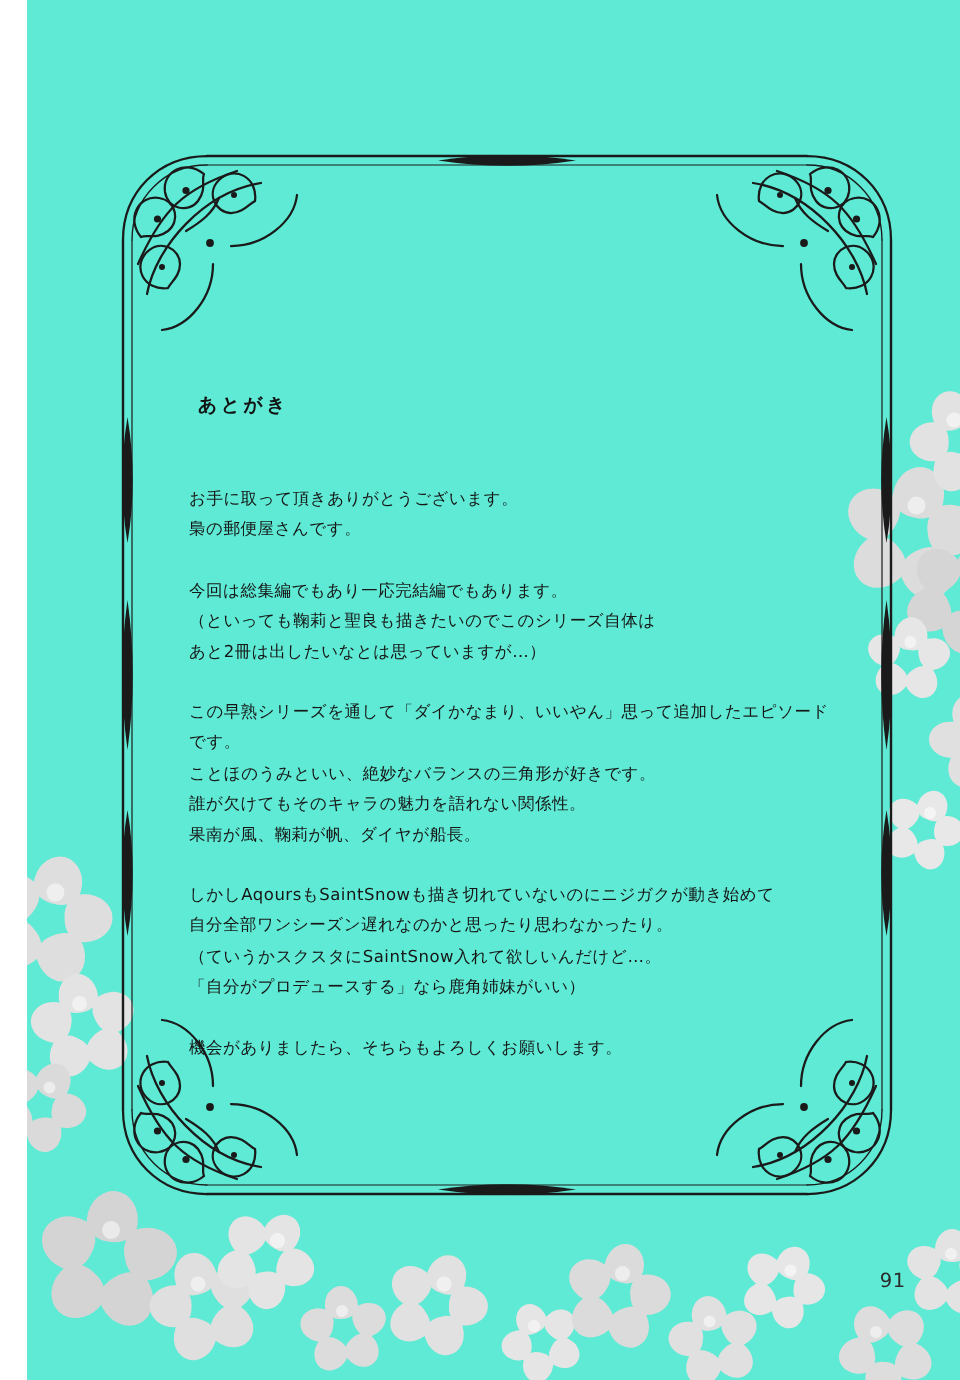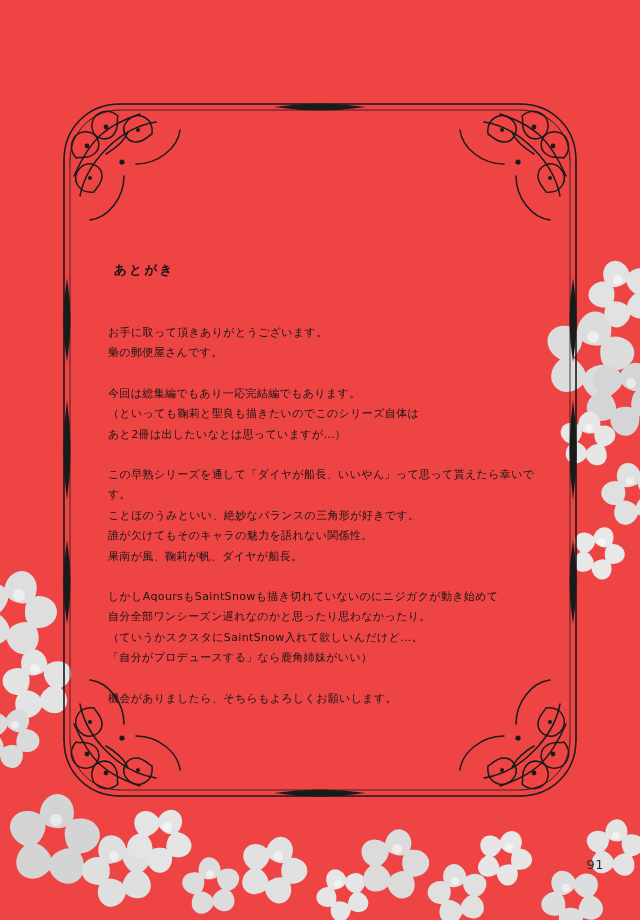--- a/index.html
+++ b/index.html
@@ -11,22 +11,23 @@
     width: 640px;
     height: 920px;
     overflow: hidden;
     font-family: "DejaVu Sans", "Liberation Sans", sans-serif;
     color: #1b1b1b;
     position: relative;
   }
   .page {
     position: absolute;
     inset: 0;
-    background: #ef4444;
+    background: #5eead4;
     overflow: hidden;
+    margin-left: 18px;
   }
 
   
   .flowers {
     position: absolute;
     inset: 0;
     pointer-events: none;
     z-index: 0;
   }
   .flower {
@@ -91,21 +92,21 @@
     letter-spacing: .35px;
     margin: 0 0 20px 0;
     color: #161616;
     white-space: pre-line;
   }
   .para:last-child { margin-bottom: 0; }
 
   .page-number {
     position: absolute;
     right: 36px;
-    bottom: 48px;
+    bottom: 58px;
     font-size: 13px;
     color: #2a2a2a;
     z-index: 3;
     letter-spacing: .5px;
   }
 </style>
 </head>
 <body>
 
 <div class="page">
@@ -393,21 +394,21 @@
     </svg>
   </div>
 
   <div class="content">
     <h1 class="heading">あとがき</h1>
     <p class="para">お手に取って頂きありがとうございます。
 梟の郵便屋さんです。</p>
     <p class="para">今回は総集編でもあり一応完結編でもあります。
 （といっても鞠莉と聖良も描きたいのでこのシリーズ自体は
 あと2冊は出したいなとは思っていますが…）</p>
-    <p class="para">この早熟シリーズを通して「ダイヤが船長、いいやん」って思って貰えたら幸いです。
+    <p class="para">この早熟シリーズを通して「ダイかなまり、いいやん」思って追加したエピソードです。
 ことほのうみといい、絶妙なバランスの三角形が好きです。
 誰が欠けてもそのキャラの魅力を語れない関係性。
 果南が風、鞠莉が帆、ダイヤが船長。</p>
     <p class="para">しかしAqoursもSaintSnowも描き切れていないのにニジガクが動き始めて
 自分全部ワンシーズン遅れなのかと思ったり思わなかったり。
 （ていうかスクスタにSaintSnow入れて欲しいんだけど…。
 「自分がプロデュースする」なら鹿角姉妹がいい）</p>
     <p class="para">機会がありましたら、そちらもよろしくお願いします。</p>
   </div>
 

